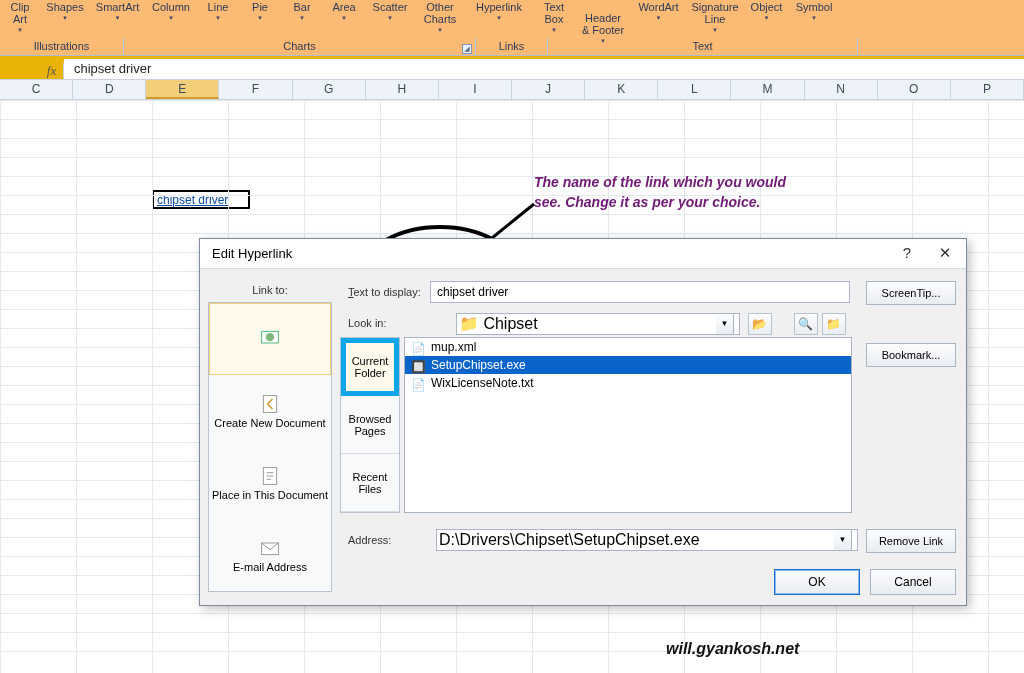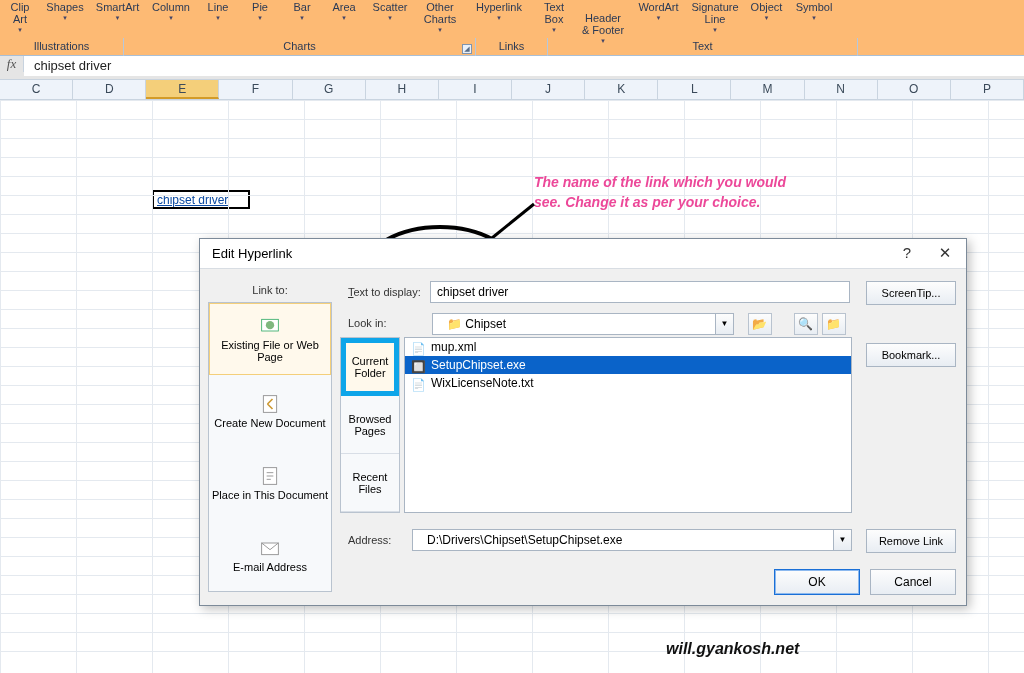--- a/index.html
+++ b/index.html
@@ -67,22 +67,23 @@
     line-height: 8px;
     color: #5a6d86;
     background: #e9f0f9;
   }
 
   
   .formula-bar {
     height: 24px;
     border-bottom: 1px solid #c8d3df;
     display: flex;
-    align-items: flex-start;
-    background: #e5e5e5;
+    align-items: flex-end;
+    background: #eab308;
+    padding-left: 40px;
   }
   .fx {
     font-style: italic;
     font-family: "Times New Roman", serif;
     font-size: 13px;
     color: #555;
     width: 24px;
     text-align: center;
     border-right: 1px solid #c8d3df;
   }
@@ -148,21 +149,21 @@
     font-size: 12px;
     line-height: 17px;
   }
 
   
   .annotation {
     position: absolute;
     font-family: Verdana, sans-serif;
     font-weight: bold;
     font-style: italic;
-    color: #ec4899;
+    color: #701a75;
     font-size: 14px;
     line-height: 20px;
   }
 
   
   svg.overlay {
     position: absolute;
     left: 0; top: 0;
     width: 1024px; height: 673px;
     pointer-events: none;
@@ -249,23 +250,24 @@
     background: #fff;
     padding: 0 6px;
     font-size: 12px;
     line-height: 20px;
   }
   .dd-field {
     position: absolute;
     height: 22px;
     border: 1px solid #a9b5c3;
     background: #fff;
-    padding: 0 14px;
-    font-size: 12px;
+    padding: 0 2px;
+    font-size: 16px;
     line-height: 20px;
+    margin-left: 24px;
   }
   .dd-btn {
     position: absolute;
     width: 18px; height: 22px;
     border: 1px solid #a9b5c3;
     border-left: none;
     background: linear-gradient(#fdfdfd,#e8edf3);
     font-size: 8px;
     line-height: 20px;
     text-align: center;
@@ -555,21 +557,20 @@
   <div class="dlg-help">?</div>
   <div class="dlg-close">✕</div>
 
   <div class="linkto-label">Link to:</div>
   <div class="linkto-bar" id="linkto-bar">
       <div class="linkto-item sel">
         <span class="ic"><svg viewBox="0 0 24 24">
             <rect x="2" y="4" width="20" height="14" fill="#fff" stroke="#3a6"></rect>
             <circle cx="12" cy="11" r="5" fill="#7fb77e"></circle>
           </svg></span>
-        <span>Existing File or Web Page</span>
       </div>
       <div class="linkto-item">
         <span class="ic"><svg viewBox="0 0 24 24">
             <rect x="4" y="2" width="16" height="20" fill="#fff" stroke="#888"></rect>
             <path d="M9 12l6-6M9 12l6 6" stroke="#c93" stroke-width="2"></path>
           </svg></span>
         <span>Create New Document</span>
       </div>
       <div class="linkto-item">
         <span class="ic"><svg viewBox="0 0 24 24">

